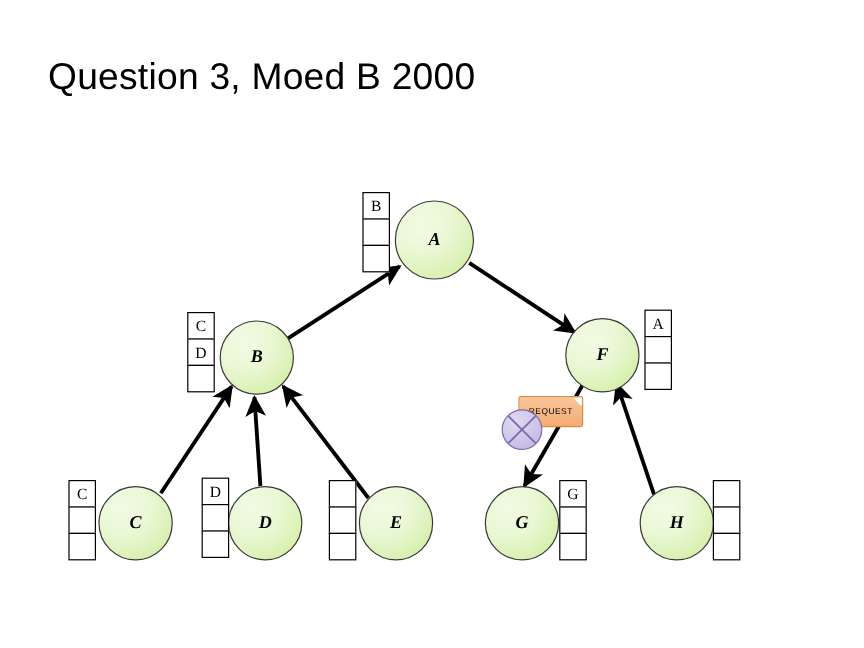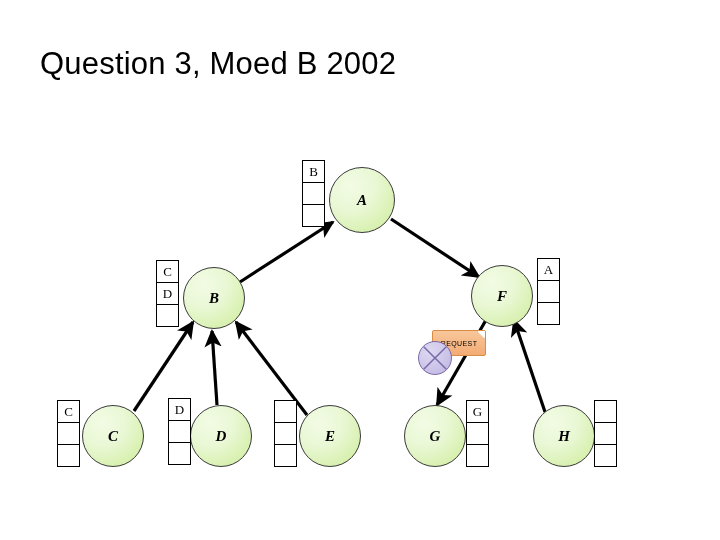--- a/index.html
+++ b/index.html
@@ -118,21 +118,21 @@
     background: radial-gradient(circle at 33% 28%, #ded9f2 0%, #cfc7ea 50%, #bdb2e0 100%);
     box-sizing: border-box;
   }
   .xcircle svg { display: block; }
 </style>
 </head>
 <body>
 
 <div id="slide">
 
-  <div id="title">Question 3, Moed B 2002</div>
+  <div id="title">Question 3, Moed B 2000</div>
 
   <div id="canvas">
 
     <svg id="edges" viewBox="0 0 720 540" xmlns="http://www.w3.org/2000/svg">
       <defs>
         <marker id="arrowhead" markerWidth="6" markerHeight="6" refX="5" refY="3" orient="auto" markerUnits="strokeWidth">
           <path d="M0,0.3 L5.6,3 L0,5.7 L1.4,3 Z" fill="#000000"></path>
         </marker>
       </defs>
       <g id="edge-group" stroke="#000000" stroke-width="3.2" stroke-linecap="butt">

